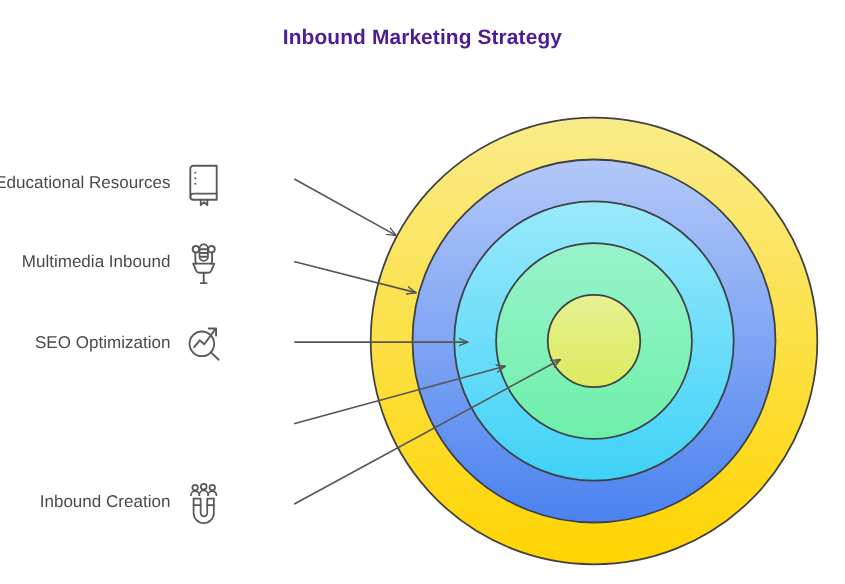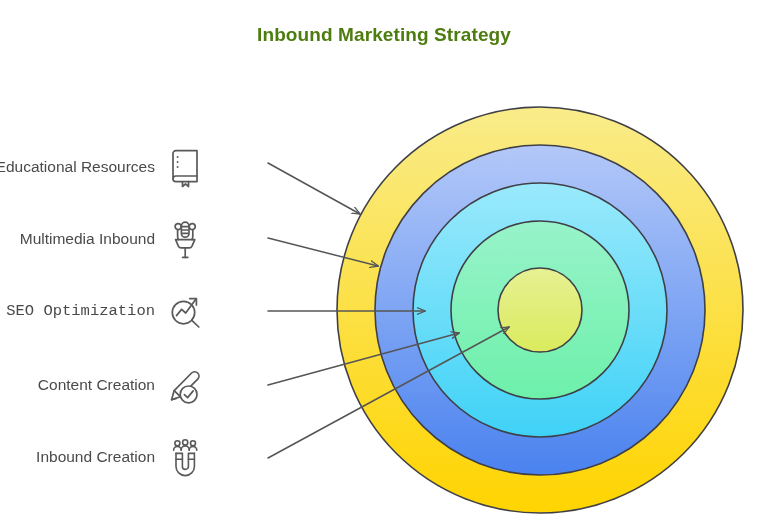--- a/index.html
+++ b/index.html
@@ -23,21 +23,21 @@
   }
 
   .title {
     position: absolute;
     top: 24px;
     left: 0;
     width: 768px;
     text-align: center;
     font-size: 19px;
     font-weight: bold;
-    color: #4d7c0f;
+    color: #4c1d95;
     letter-spacing: 0.1px;
   }
 
   .diagram-svg {
     position: absolute;
     top: 0;
     left: 0;
   }
 
   .labels-layer {
@@ -151,44 +151,32 @@
           <path d="M27.8 12.5 A3 3 0 1 1 27.8 6.6 A3 3 0 0 1 27.8 12.5 Z"></path>
           <path d="M12.6 12.5 V19 A7.4 7.4 0 0 0 13.4 22.6"></path>
           <path d="M27.8 12.5 V19 A7.4 7.4 0 0 1 27 22.6"></path>
           <path d="M10.6 22.6 H29.8 L27 29.2 A3 3 0 0 1 24.3 30.9 H16.1 A3 3 0 0 1 13.4 29.2 Z"></path>
           <path d="M20.2 30.9 V40.4"></path>
           <path d="M17.6 40.4 H22.8"></path>
         </svg>
       </span>
     </div>
 
-    <div class="label-row" style="right:563px; top:287px;font-family:Liberation Mono, monospace;">
+    <div class="label-row" style="right:563px; top:287px;">
       <span class="label-text">SEO Optimization</span>
       <span class="label-icon">
         <svg viewBox="0 0 40 44" fill="none" stroke="#595959" stroke-width="1.7" stroke-linecap="round" stroke-linejoin="round">
           <circle cx="18.5" cy="22.6" r="11.2"></circle>
           <path d="M26.8 30.3 L33.8 37"></path>
           <path d="M11.5 25.6 L16.6 19.4 L20.7 23 L30.6 9.4"></path>
           <path d="M24.8 8.6 H31.4 V15"></path>
         </svg>
       </span>
     </div>
 
-    <div class="label-row" style="right:563px; top:360px;">
-      <span class="label-text">Content Creation</span>
-      <span class="label-icon">
-        <svg viewBox="0 0 40 44" fill="none" stroke="#595959" stroke-width="1.7" stroke-linecap="round" stroke-linejoin="round">
-          <path d="M6.6 36.8 L9.2 27.6 L26.6 10 A4.3 4.3 0 0 1 32.7 16.1 L15.3 33.7 Z"></path>
-          <path d="M9.2 27.6 L15.3 33.7"></path>
-          <path d="M6.6 36.8 L11.2 35.4"></path>
-          <circle cx="23.6" cy="31.4" r="8.4" fill="#ffffff"></circle>
-          <path d="M19.4 31.6 L22.6 34.6 L28.2 27.9"></path>
-        </svg>
-      </span>
-    </div>
 
     <div class="label-row" style="right:563px; top:432px;">
       <span class="label-text">Inbound Creation</span>
       <span class="label-icon">
         <svg viewBox="0 0 40 44" fill="none" stroke="#595959" stroke-width="1.6" stroke-linecap="round" stroke-linejoin="round">
           <circle cx="12.4" cy="8.2" r="2.5"></circle>
           <path d="M8.6 15.2 A3.8 3.8 0 0 1 16.2 15.2"></path>
           <circle cx="20.2" cy="7.4" r="2.6"></circle>
           <path d="M16.2 14.9 A4 4 0 0 1 24.2 14.9"></path>
           <circle cx="28" cy="8.2" r="2.5"></circle>

